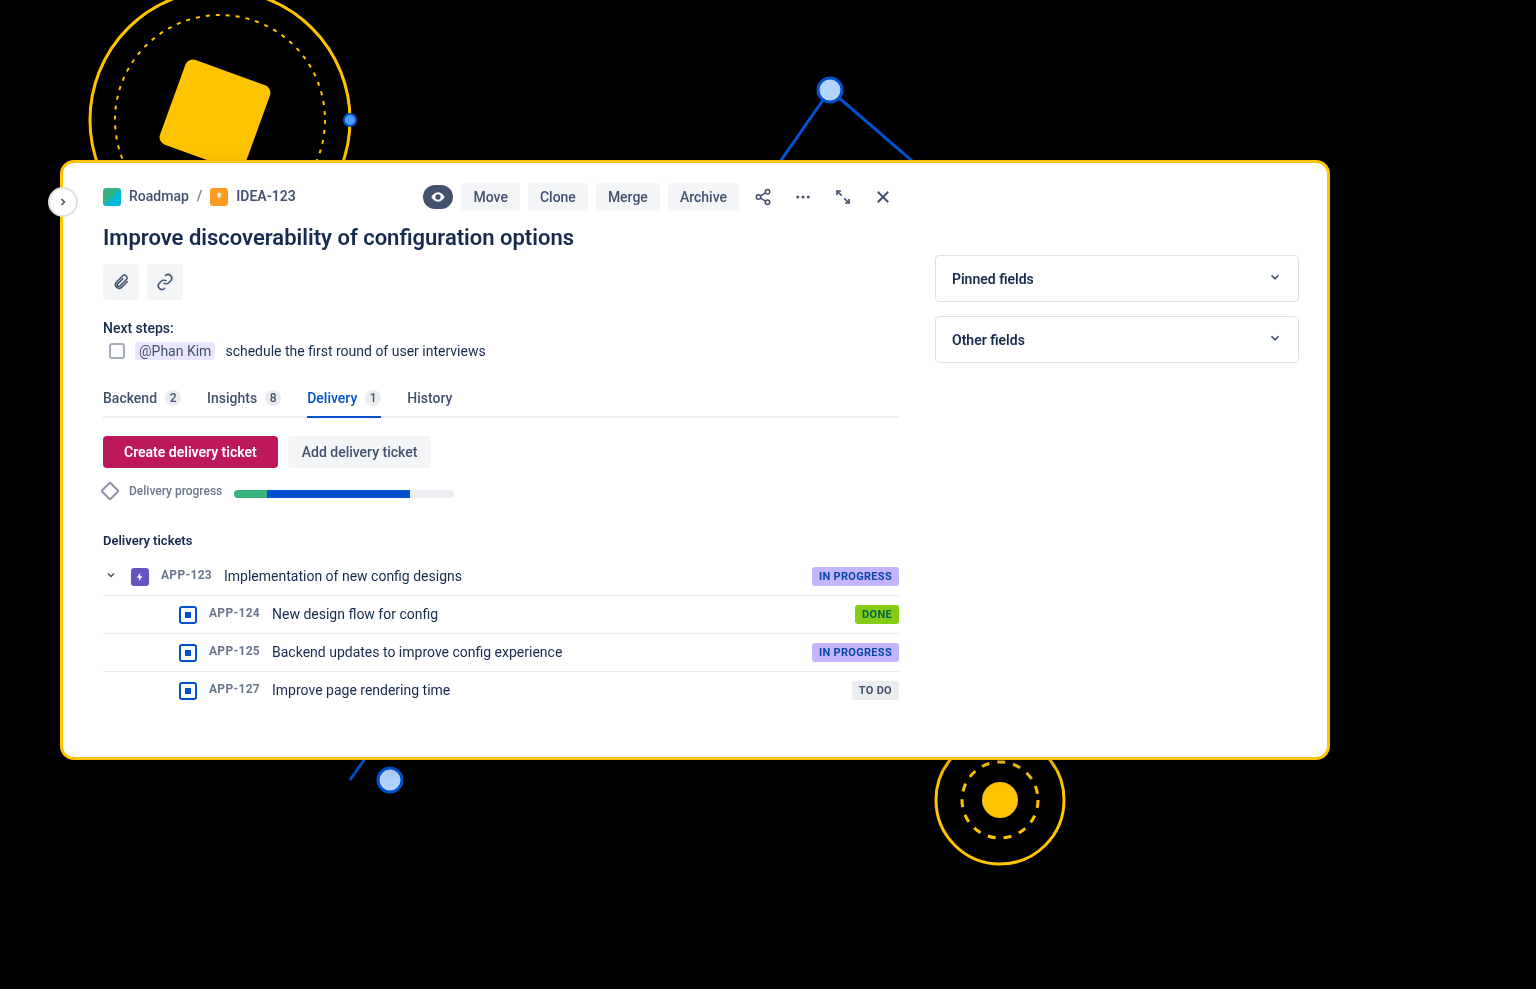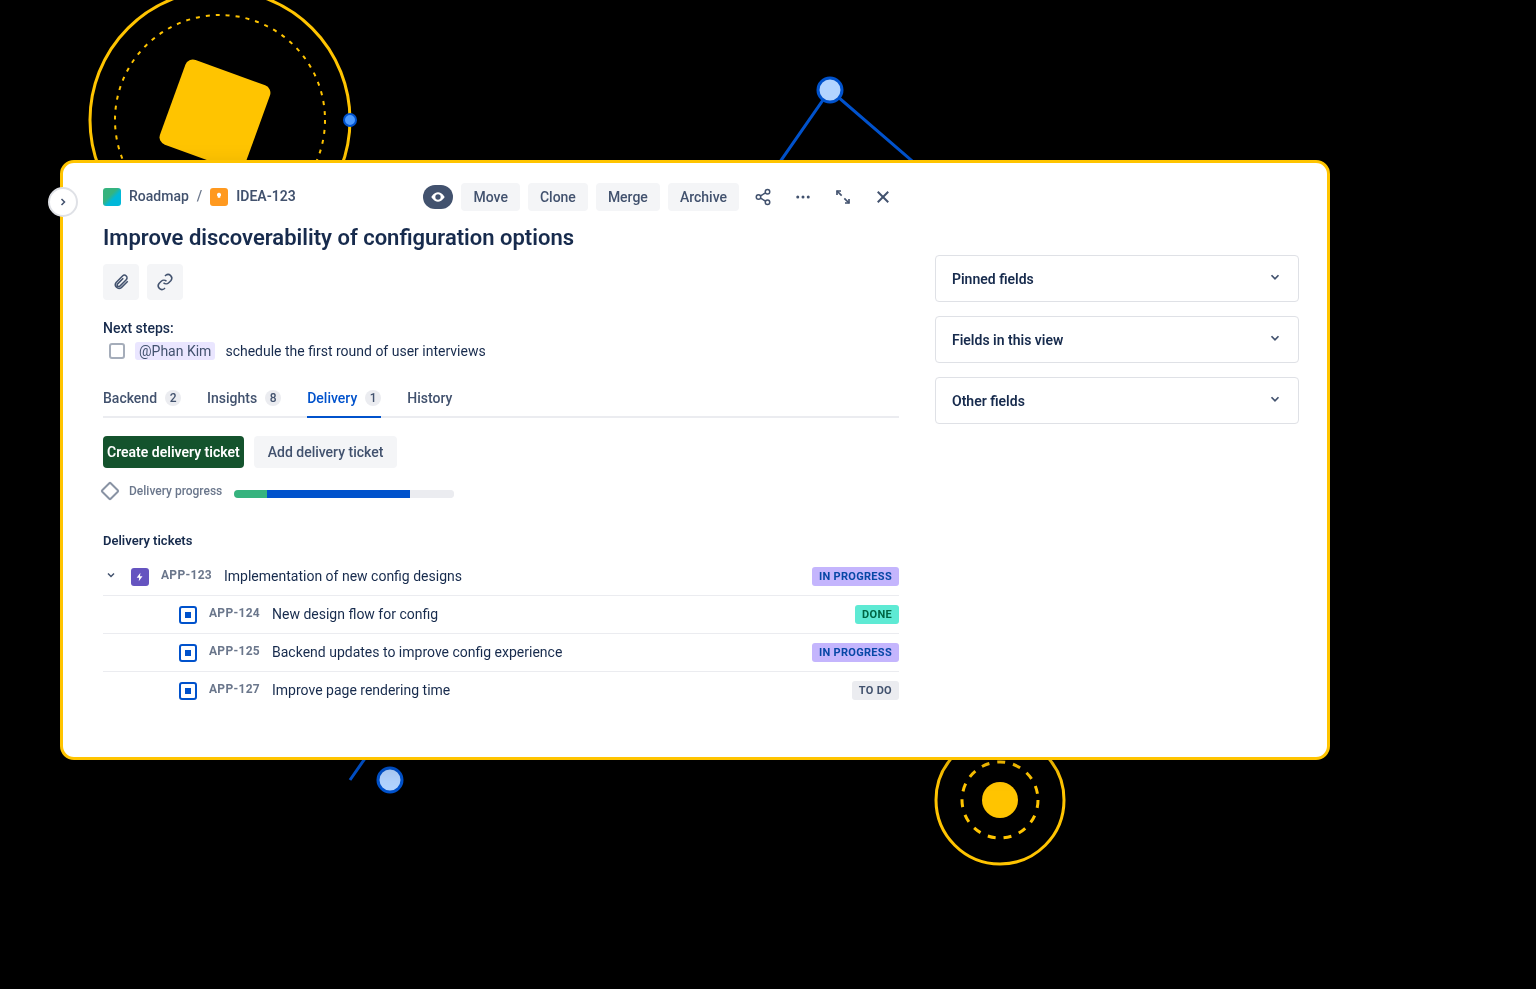--- a/index.html
+++ b/index.html
@@ -27,41 +27,41 @@
   .next-label{font-weight:500;color:#172B4D;margin-bottom:6px;}
   .next-row{display:flex;align-items:center;gap:10px;margin-left:6px;color:#172B4D;}
   .chk{width:16px;height:16px;border-radius:3px;border:2px solid #A5ADBA;}
   .mention{background:#EAE6FF;color:#42526E;border-radius:3px;padding:1px 4px;}
   .tabs{display:flex;gap:26px;margin-top:30px;border-bottom:2px solid #EBECF0;}
   .tab{display:flex;align-items:center;gap:8px;padding:0 0 10px 0;color:#42526E;font-weight:500;cursor:pointer;border-bottom:2px solid transparent;margin-bottom:-2px;}
   .tab.active{color:#0052CC;border-bottom-color:#0052CC;}
   .tab .count{background:#EBECF0;color:#42526E;border-radius:8px;font-size:12px;min-width:16px;height:16px;line-height:16px;text-align:center;padding:0 4px;}
   .tab.active .count{color:#42526E;}
   .btnrow{display:flex;gap:10px;margin:18px 0 16px 0;}
-  .btn-primary{background:#14532d;color:#fff;border-radius:4px;padding:8px 4px;font-weight:600;font-size:14px;}
+  .btn-primary{background:#be185d;color:#fff;border-radius:4px;padding:8px 21px;font-weight:600;font-size:14px;}
   .btn-default{background:#F4F5F7;color:#42526E;border-radius:4px;padding:8px 14px;font-weight:500;font-size:14px;}
   .progrow{display:flex;align-items:flex-end;gap:12px;margin-bottom:35px;}
   .diamond{width:14px;height:14px;transform:rotate(45deg);background:#fff;border:2px solid #8993A4;border-radius:2px;}
   .proglabel{color:#6B778C;font-size:12px;font-weight:500;}
   .progressbar{display:flex;width:220px;height:8px;border-radius:4px;overflow:hidden;background:#EBECF0;}
   .seg{height:100%;}
   .section-h{font-size:13px;font-weight:600;color:#172B4D;margin-bottom:10px;}
   .ticket-row{display:flex;align-items:center;justify-content:space-between;padding:9px 0;}
   .ticket-row + .ticket-row{border-top:1px solid #EBECF0;}
   .ticket-left{display:flex;gap:12px;min-width:0;}
   .caret{color:#42526E;width:16px;text-align:center;}
   .epic-ico{width:18px;height:18px;border-radius:3px;background:#6554C0;color:#fff;display:flex;align-items:center;justify-content:center;}
   .story-ico{width:18px;height:18px;border-radius:3px;background:#fff;border:2px solid #0052CC;display:flex;align-items:center;justify-content:center;}
   .story-ico::after{content:"";width:6px;height:6px;background:#0052CC;}
   .tkey{color:#6B778C;font-size:12px;font-weight:700;letter-spacing:.3px;}
   .tsummary{color:#172B4D;}
   .indent{width:26px;}
   .status{font-size:11px;font-weight:700;letter-spacing:.3px;border-radius:3px;padding:3px 7px;}
   .status.inprogress{background:#c4b5fd;color:#0747A6;}
-  .status.done{background:#5eead4;color:#006644;}
+  .status.done{background:#84cc16;color:#006644;}
   .status.todo{background:#EBECF0;color:#42526E;}
   .panel{border:1px solid #DFE1E6;border-radius:4px;padding:14px 16px;display:flex;align-items:center;justify-content:space-between;color:#172B4D;font-weight:600;margin-bottom:14px;}
   .panel .chev{color:#42526E;}
   .eye-badge{width:30px;height:24px;border-radius:12px;background:#42526E;color:#fff;display:flex;align-items:center;justify-content:center;}
   .bold{font-weight:600;}
   svg{overflow:visible;}
 </style>
 </head>
 <body>
 
@@ -263,26 +263,20 @@
 
     <div class="side">
       <div style="height:74px"></div>
       <div class="panel">
         <span>Pinned fields</span>
         <span class="chev"><svg width="14" height="14" viewBox="0 0 24 24" fill="none" stroke="currentColor" stroke-width="3">
               <polyline points="6 9 12 15 18 9"></polyline>
             </svg></span>
       </div>
       <div class="panel">
-        <span>Fields in this view</span>
-        <span class="chev"><svg width="14" height="14" viewBox="0 0 24 24" fill="none" stroke="currentColor" stroke-width="3">
-              <polyline points="6 9 12 15 18 9"></polyline>
-            </svg></span>
-      </div>
-      <div class="panel">
         <span>Other fields</span>
         <span class="chev"><svg width="14" height="14" viewBox="0 0 24 24" fill="none" stroke="currentColor" stroke-width="3">
               <polyline points="6 9 12 15 18 9"></polyline>
             </svg></span>
       </div>
     </div>
   </div>
 </div>
 
 </body></html>

